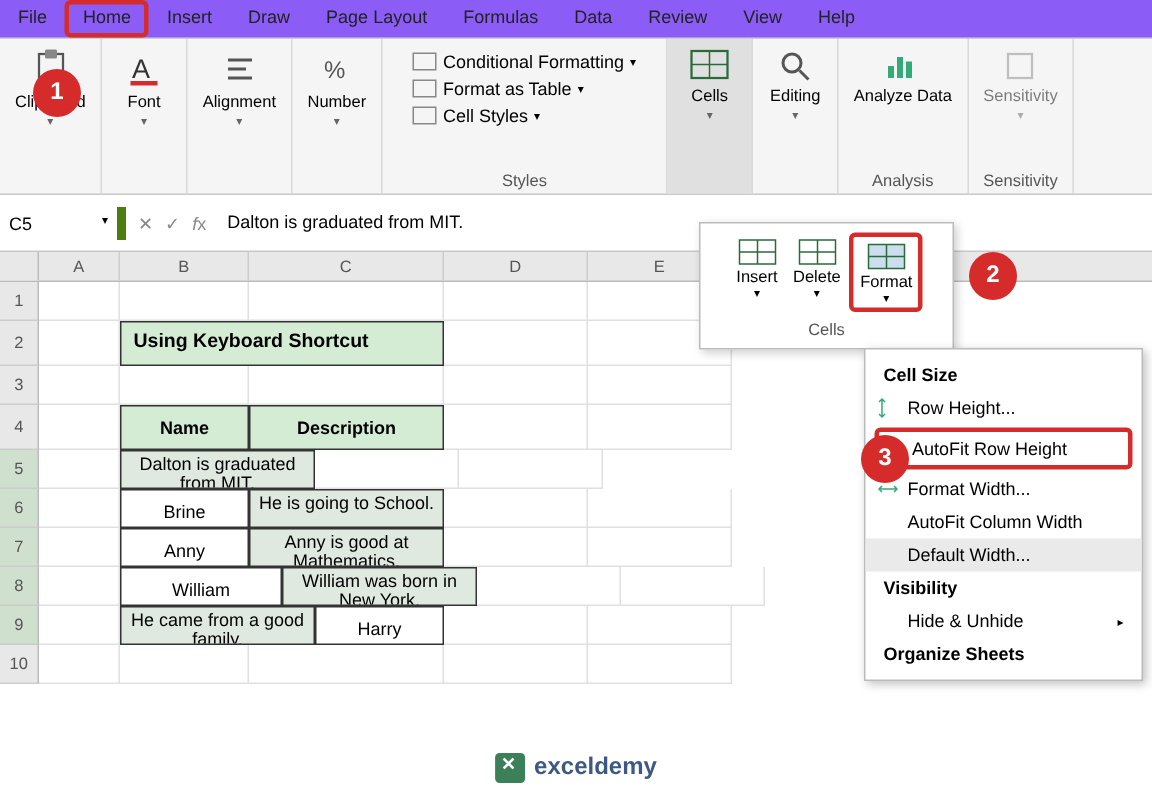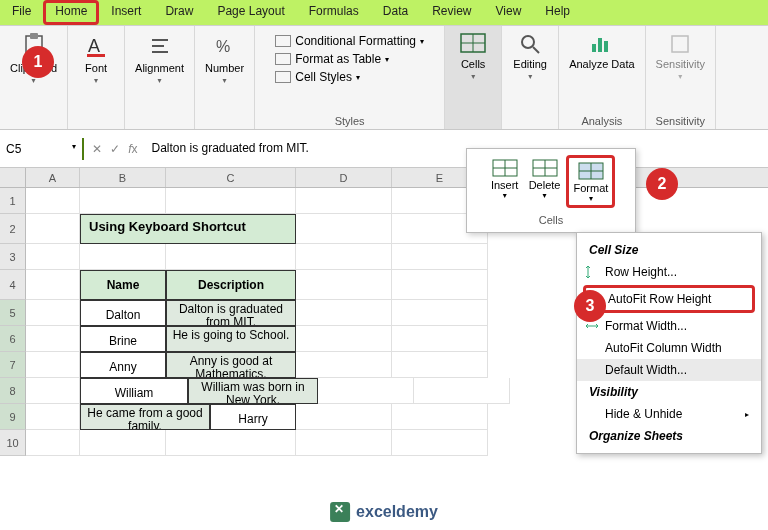--- a/index.html
+++ b/index.html
@@ -1,19 +1,19 @@
 <!DOCTYPE html>
 <html><head>
 <meta charset="utf-8">
 <style>
 * { box-sizing: border-box; margin: 0; padding: 0; font-family: 'Segoe UI', Arial, sans-serif; }
 body { background: #fff; width: 768px; height: 530px; overflow: hidden; position: relative; font-size: 12px; }
 
 
-.tabs { display: flex; background: #bef264; border-bottom: 1px solid #d0d0d0; height: 26px; }
+.tabs { display: flex; background: #8b5cf6; border-bottom: 1px solid #d0d0d0; height: 26px; }
 .tab { padding: 4px 12px; font-size: 12px; color: #222; cursor: pointer; }
 .tab.active { border: 3px solid #d62b2b; border-radius: 4px; padding: 1px 9px; font-weight: 500; }
 
 
 .ribbon { display: flex; background: #f5f5f5; border-bottom: 1px solid #c8c8c8; height: 104px; }
 .group { border-right: 1px solid #d8d8d8; padding: 4px 6px 2px; display: flex; flex-direction: column; justify-content: space-between; align-items: center; }
 .group-label { font-size: 11px; color: #555; padding-top: 2px; }
 .big-btn { display: flex; flex-direction: column; align-items: center; padding: 2px 4px; gap: 2px; min-width: 44px; }
 .big-btn .lbl { font-size: 11px; text-align: center; line-height: 1.1; }
 .caret { font-size: 8px; color: #666; }
@@ -24,29 +24,29 @@
 .style-item .mini-icon { width: 16px; height: 12px; border: 1px solid #888; display:inline-block; }
 
 
 .cells-dd { position: absolute; top: 148px; left: 466px; width: 170px; background: #fff; border: 1px solid #bbb; box-shadow: 2px 2px 6px rgba(0,0,0,0.2); display: flex; flex-direction: column; }
 .cells-top { display: flex; padding: 6px 4px 2px; gap: 2px; justify-content: center; }
 .cells-top .cbtn { display:flex; flex-direction:column; align-items:center; padding: 2px 4px; font-size: 11px; }
 .cells-top .cbtn.hl { border: 3px solid #d62b2b; border-radius: 4px; }
 
 
 .fmt-menu { position: absolute; top: 232px; left: 576px; width: 186px; background: #fff; border: 1px solid #bbb; box-shadow: 2px 2px 6px rgba(0,0,0,0.25); padding: 6px 0; }
-.fmt-header { font-weight: 600; font-size: 12px; padding: 4px 12px; font-style: italic; }
+.fmt-header { font-weight: 600; font-size: 12px; padding: 4px 12px; }
 .fmt-item { padding: 4px 12px 4px 28px; font-size: 12px; display:flex; align-items:center; gap:6px; position: relative; }
 .fmt-item.hl-box { border: 3px solid #d62b2b; border-radius: 4px; margin: 2px 6px; padding: 4px 8px 4px 22px; }
 .fmt-item.gray { background: #eaeaea; }
 .fmt-icon { position:absolute; left:8px; width:14px; height:14px; }
 
 
 .formula-bar { display: flex; align-items: center; border-bottom: 1px solid #c8c8c8; height: 38px; background: #fff; }
-.name-box { width: 84px; border-right: 2px solid #4d7c0f; padding: 4px 6px; font-size: 12px; display:flex; justify-content:space-between; }
+.name-box { width: 84px; border-right: 6px solid #4d7c0f; padding: 4px 6px; font-size: 12px; display:flex; justify-content:space-between; }
 .fb-btns { display:flex; gap:8px; padding: 0 8px; color:#888; font-size:12px; }
 .fb-text { font-size: 12px; padding: 2px 6px; line-height: 1.2; }
 
 
 .sheet { position: relative; }
 .col-headers { display: flex; background: #e8e8e8; border-bottom: 1px solid #bbb; height: 20px; }
 .corner { width: 26px; border-right: 1px solid #bbb; background: #e8e8e8; }
 .ch { border-right: 1px solid #ccc; text-align: center; font-size: 11px; color: #555; line-height: 20px; }
 .row { display: flex; height: 26px; }
 .rh { width: 26px; background: #e8e8e8; border-right: 1px solid #bbb; border-bottom: 1px solid #ccc; text-align: center; font-size: 11px; color: #555; line-height: 26px; }
@@ -249,21 +249,20 @@
       <div class="rh" style="line-height:30px">4</div>
       <div class="cell" style="width:54px"></div>
       <div class="tbl-head" style="width:86px;line-height:28px">Name</div>
       <div class="tbl-head" style="width:130px;line-height:28px">Description</div>
       <div class="cell" style="width:96px"></div>
       <div class="cell" style="width:96px"></div>
     </div>
   <div class="row">
       <div class="rh sel">5</div>
       <div class="cell" style="width:54px"></div>
-      <div class="tbl-cell" style="width:86px;line-height:24px">Dalton</div>
       <div class="tbl-cell sel" style="width:130px">Dalton is graduated from MIT.</div>
       <div class="cell" style="width:96px"></div>
       <div class="cell" style="width:96px"></div>
     </div>
   <div class="row">
       <div class="rh sel">6</div>
       <div class="cell" style="width:54px"></div>
       <div class="tbl-cell" style="width:86px;line-height:24px">Brine</div>
       <div class="tbl-cell sel" style="width:130px">He is going to School.</div>
       <div class="cell" style="width:96px"></div>

